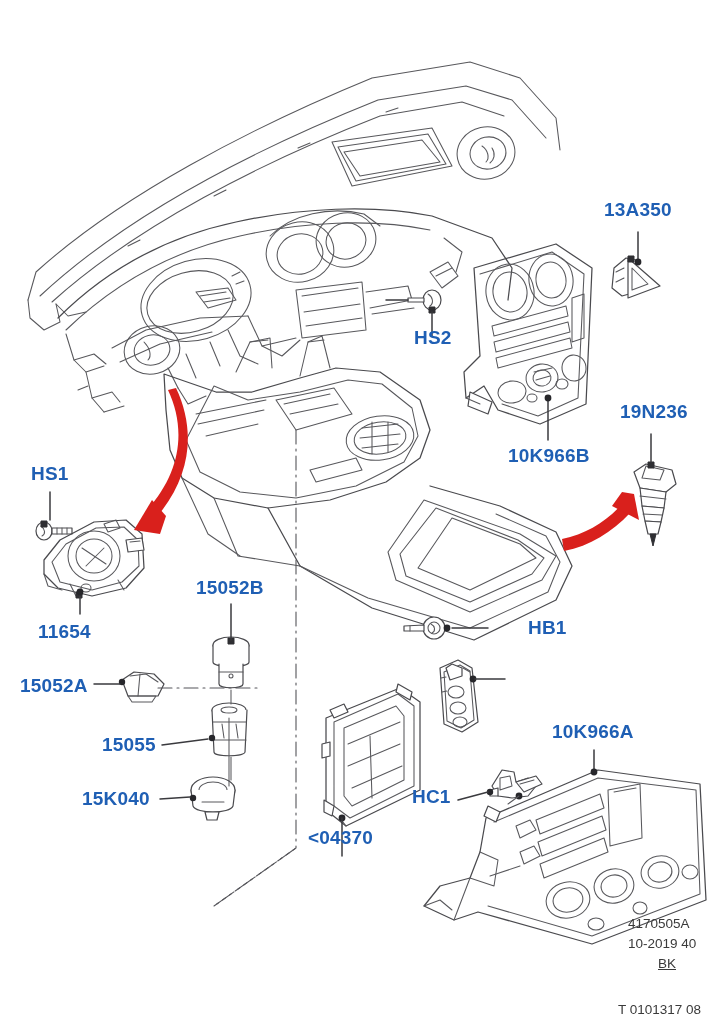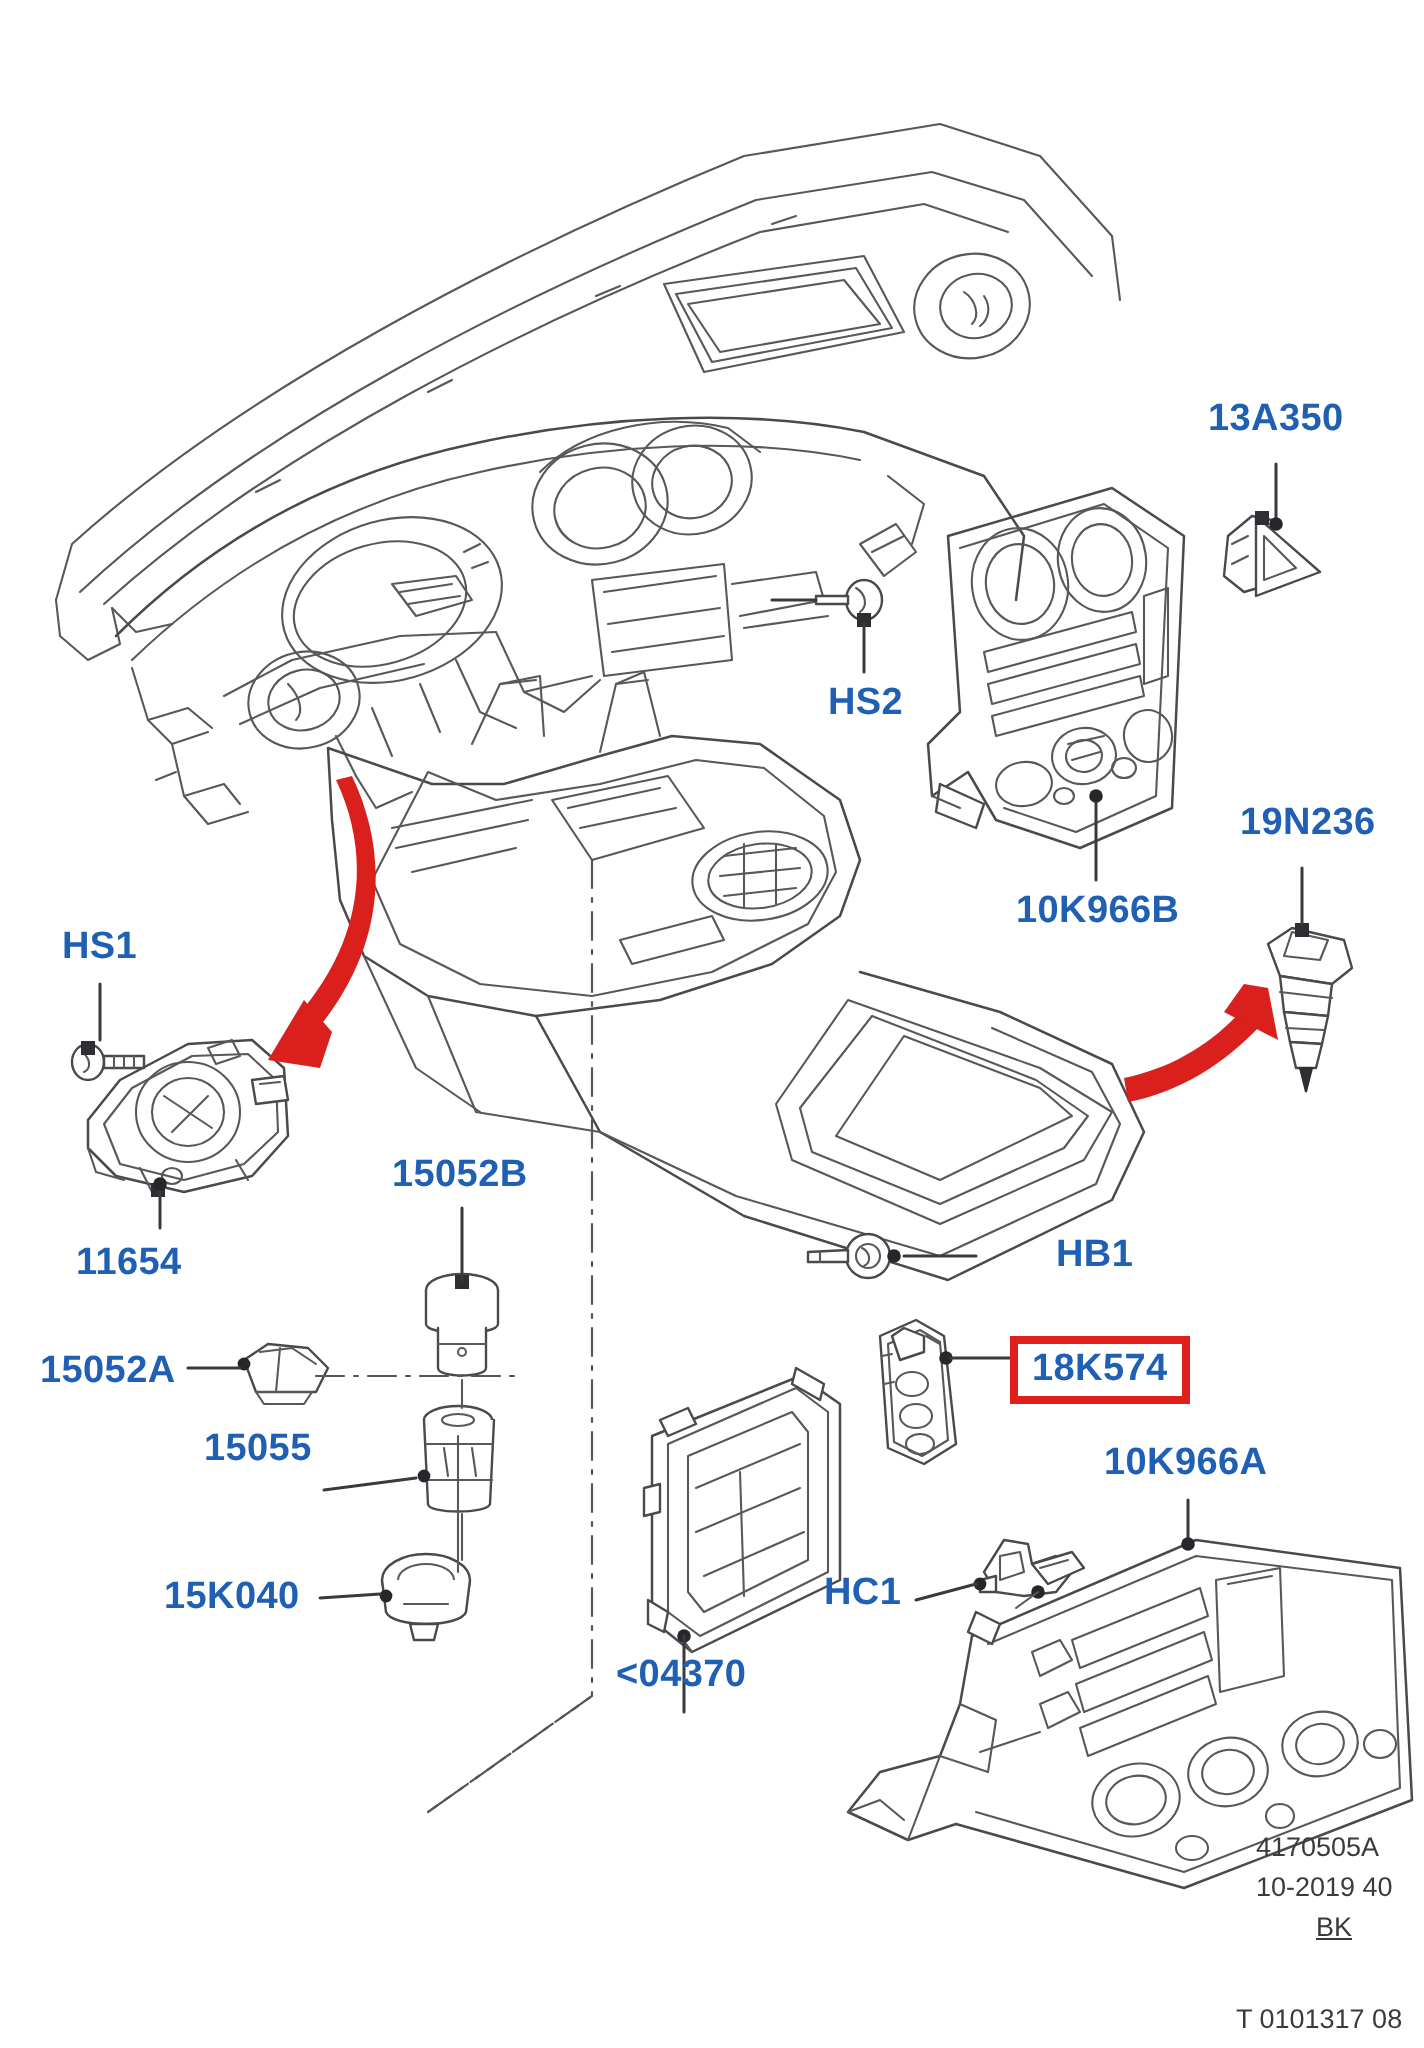--- a/index.html
+++ b/index.html
@@ -401,41 +401,40 @@
       <path class="arw" d="M562,539
                             C586,534 606,522 622,504
                             L630,513
                             C612,532 590,546 564,551 Z"></path>
       <path class="arw" d="M634,494 L639,520 L612,506 L622,492 Z"></path>
     </g>
   </svg>
 
   <div class="lbl" style="left:604px; top:200px;">13A350</div>
 
-  <div class="lbl" style="left:414px; top:342px;text-align:right;">HS2</div>
+  <div class="lbl" style="left:414px; top:328px;text-align:right;">HS2</div>
 
   <div class="lbl" style="left:508px; top:446px;">10K966B</div>
 
   <div class="lbl" style="left:620px; top:402px;">19N236</div>
 
   <div class="lbl" style="left:31px; top:464px;">HS1</div>
 
   <div class="lbl" style="left:38px; top:622px;">11654</div>
 
   <div class="lbl" style="left:196px; top:578px;">15052B</div>
 
   <div class="lbl" style="left:20px; top:676px;">15052A</div>
 
-  <div class="lbl" style="left:102px; top:715px;">15055</div>
+  <div class="lbl" style="left:102px; top:735px;">15055</div>
 
   <div class="lbl" style="left:82px; top:789px;">15K040</div>
 
   <div class="lbl" style="left:496px; top:618px;margin-left:32px;">HB1</div>
 
-  <div class="lbl boxed" style="left:505px; top:668px;">18K574</div>
 
   <div class="lbl" style="left:552px; top:722px;">10K966A</div>
 
   <div class="lbl" style="left:308px; top:828px;">&lt;04370</div>
 
   <div class="lbl" style="left:412px; top:787px;">HC1</div>
 
   <div class="foot" style="left:628px; top:916px;">4170505A</div>
   <div class="foot" style="left:628px; top:936px;">10-2019 40</div>
   <div class="foot" style="left:658px; top:956px;text-decoration:underline;">BK</div>

